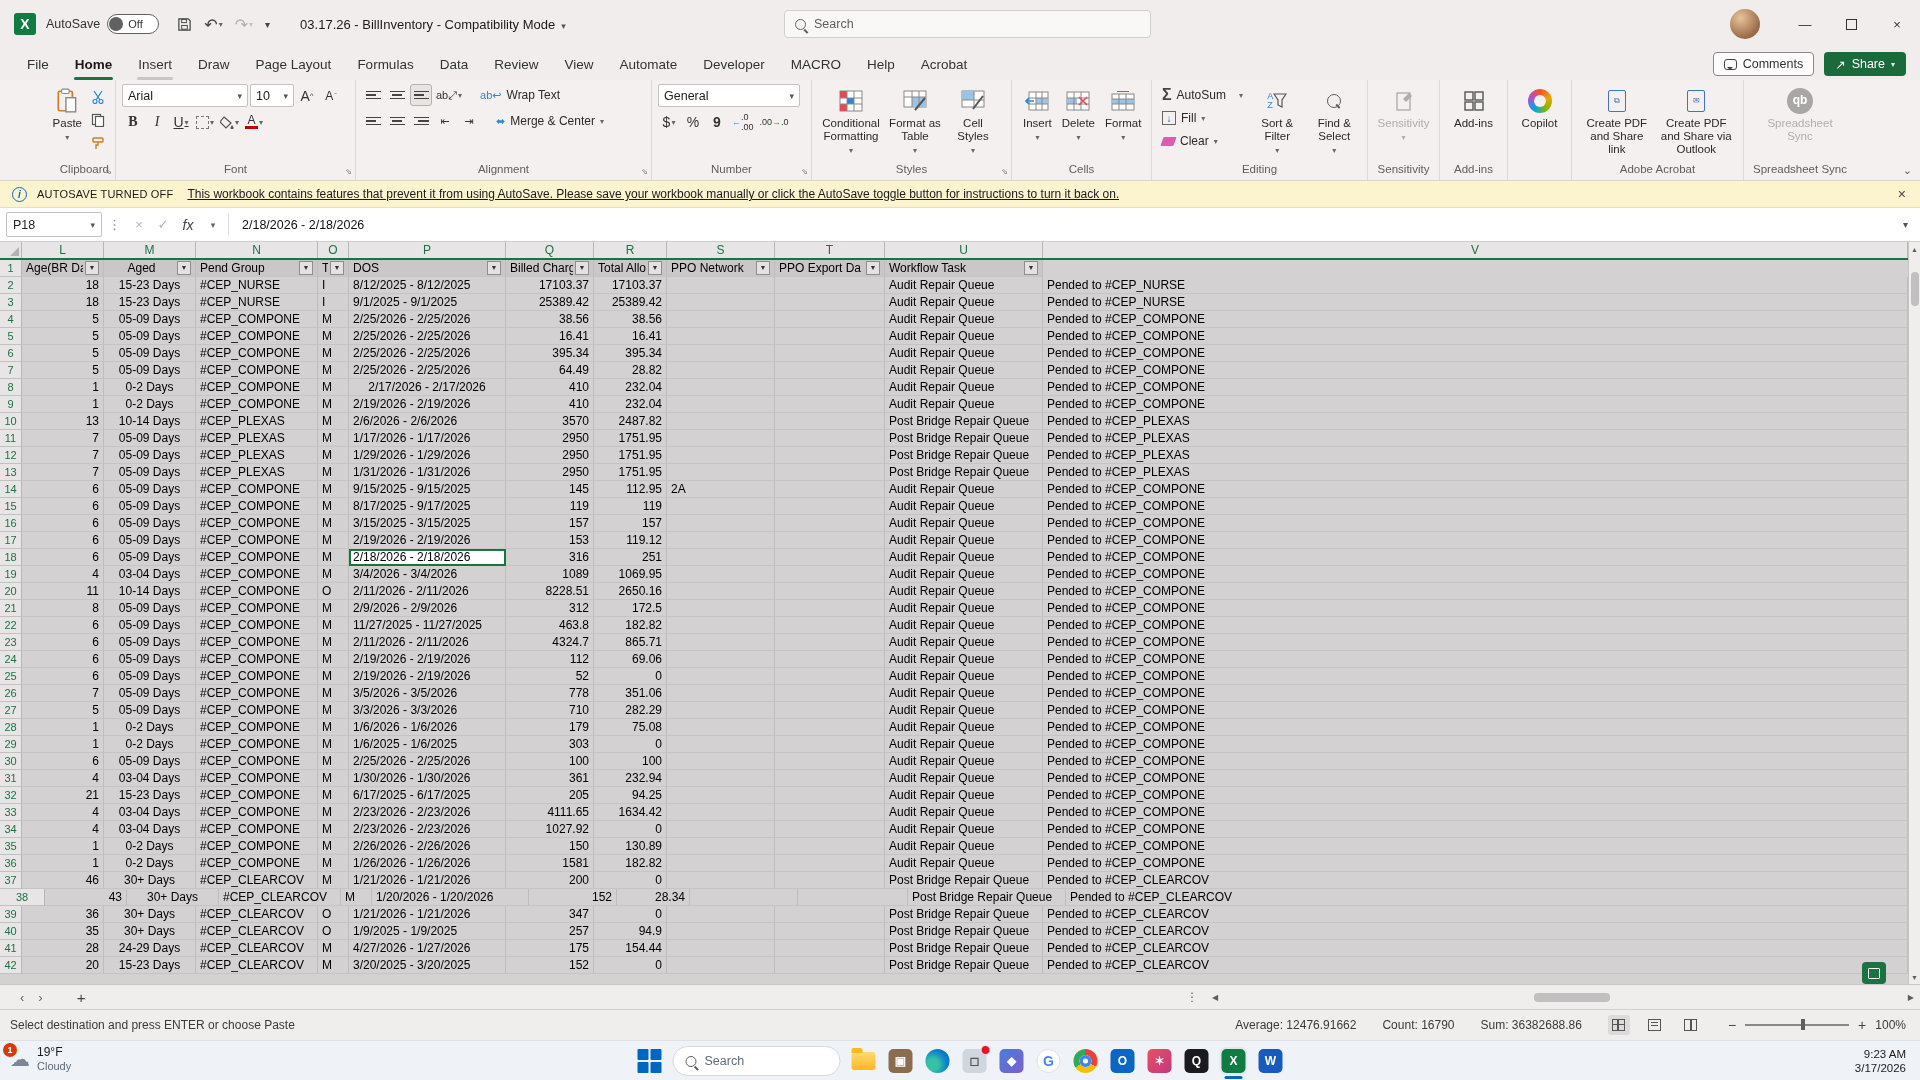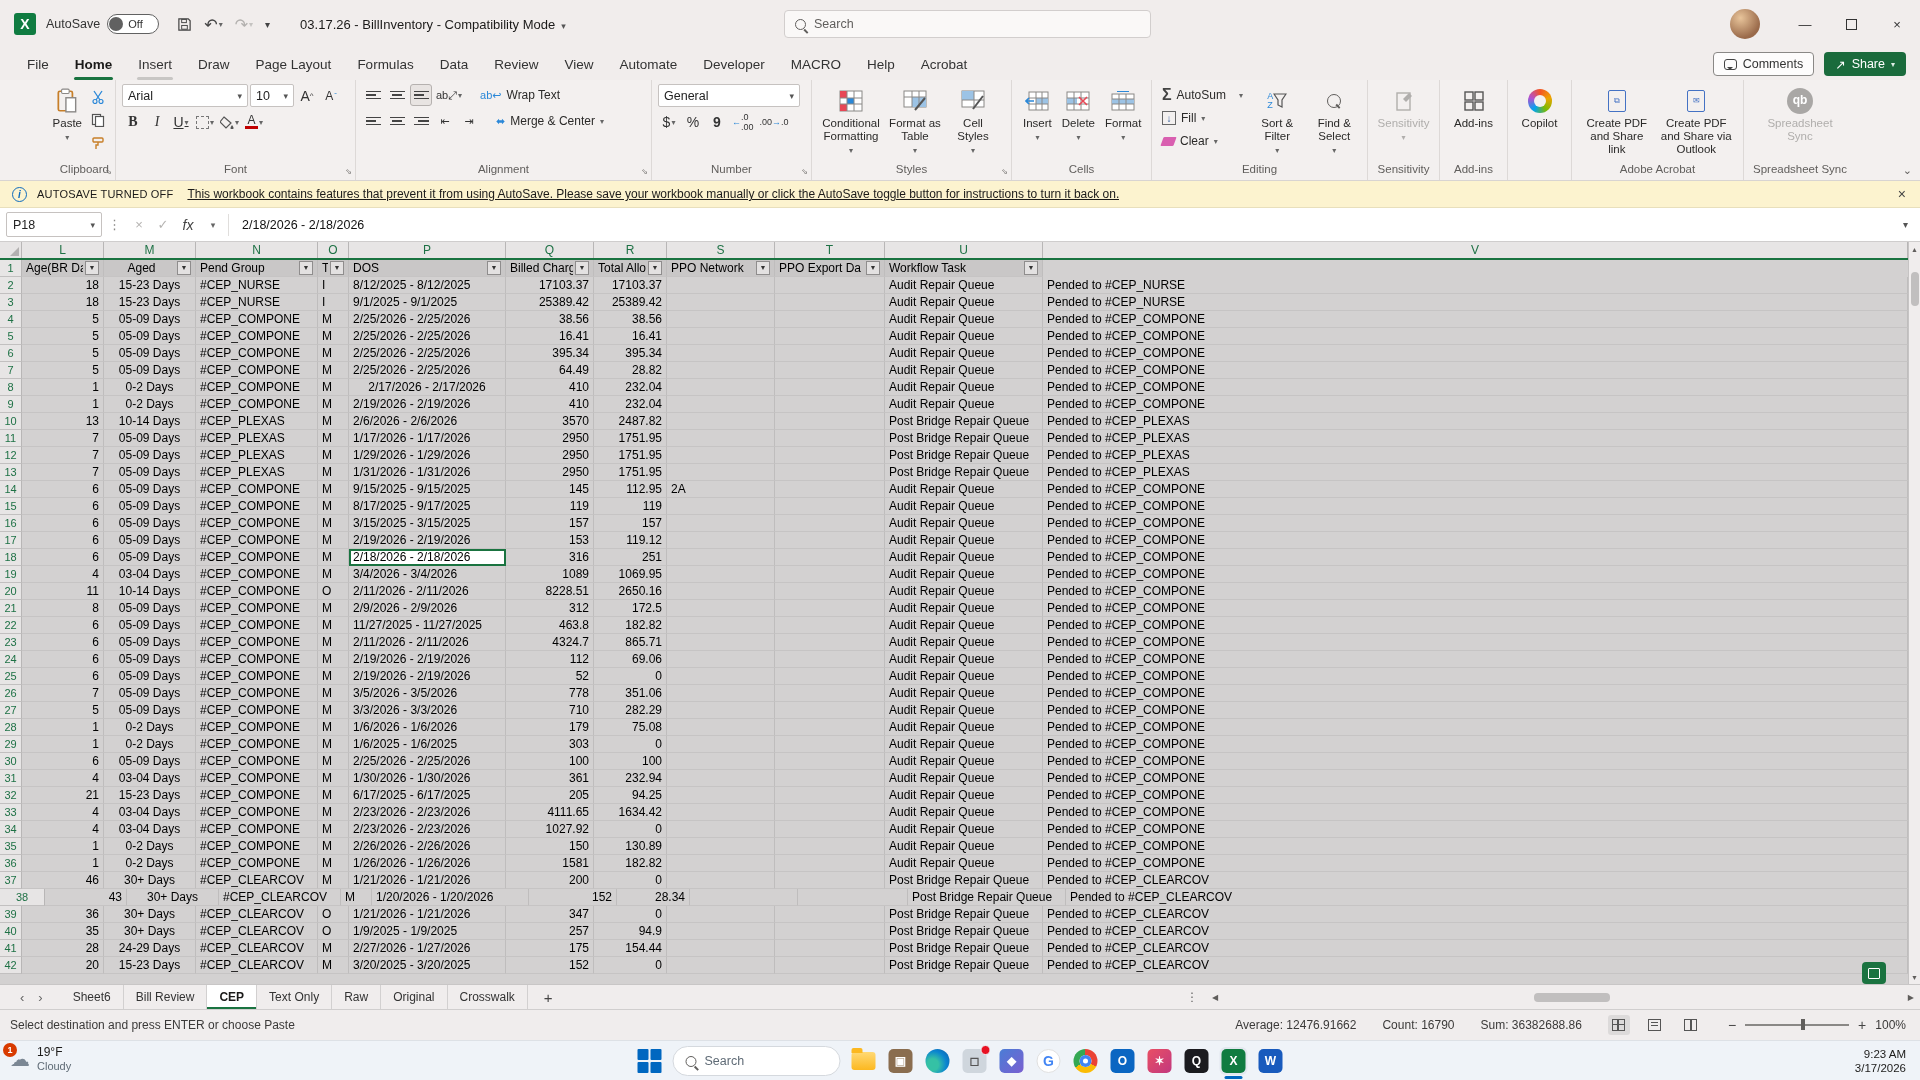--- a/index.html
+++ b/index.html
@@ -1234,21 +1234,21 @@
         <div class="g-cell a-l" style="width: 110px;"></div>
         <div class="g-cell a-l" style="width: 158px;">Post Bridge Repair Queue</div>
         <div class="g-cell a-l" style="flex: 1 1 0%;">Pended to #CEP_CLEARCOV</div>
       </div>
       <div class="g-row">
         <div class="g-rownum" style="width: 22px;">41</div>
         <div class="g-cell a-r" style="width: 82px;">28</div>
         <div class="g-cell a-c" style="width: 92px;">24-29 Days</div>
         <div class="g-cell a-l" style="width: 122px;">#CEP_CLEARCOV</div>
         <div class="g-cell a-l" style="width: 31px;">M</div>
-        <div class="g-cell a-l" style="width: 157px;">2/27/2026 - 1/27/2026</div>
+        <div class="g-cell a-l" style="width: 157px;">4/27/2026 - 1/27/2026</div>
         <div class="g-cell a-r" style="width: 88px;">175</div>
         <div class="g-cell a-r" style="width: 73px;">154.44</div>
         <div class="g-cell a-l" style="width: 108px;"></div>
         <div class="g-cell a-l" style="width: 110px;"></div>
         <div class="g-cell a-l" style="width: 158px;">Post Bridge Repair Queue</div>
         <div class="g-cell a-l" style="flex: 1 1 0%;">Pended to #CEP_CLEARCOV</div>
       </div>
       <div class="g-row">
         <div class="g-rownum" style="width: 22px;">42</div>
         <div class="g-cell a-r" style="width: 82px;">20</div>
@@ -1272,29 +1272,20 @@
 </div>
 <div class="quick-icon">
     <span class="g"></span>
   </div>
 
 <div class="tabsbar">
   <div class="tab-nav">
     <span>‹</span>
     <span>›</span>
   </div>
-  <div id="sheet-tabs">
-      <span class="stab">Sheet6</span>
-      <span class="stab">Bill Review</span>
-      <span class="stab active">CEP</span>
-      <span class="stab">Text Only</span>
-      <span class="stab">Raw</span>
-      <span class="stab">Original</span>
-      <span class="stab">Crosswalk</span>
-    </div>
   <div class="newsheet">+</div>
   <div class="tab-dots">⋮</div>
   <div class="hscroll">
     <span class="arr">◀</span>
     <div class="htrack">
         <div class="hthumb"></div>
       </div>
     <span class="arr">▶</span>
   </div>
 </div>

